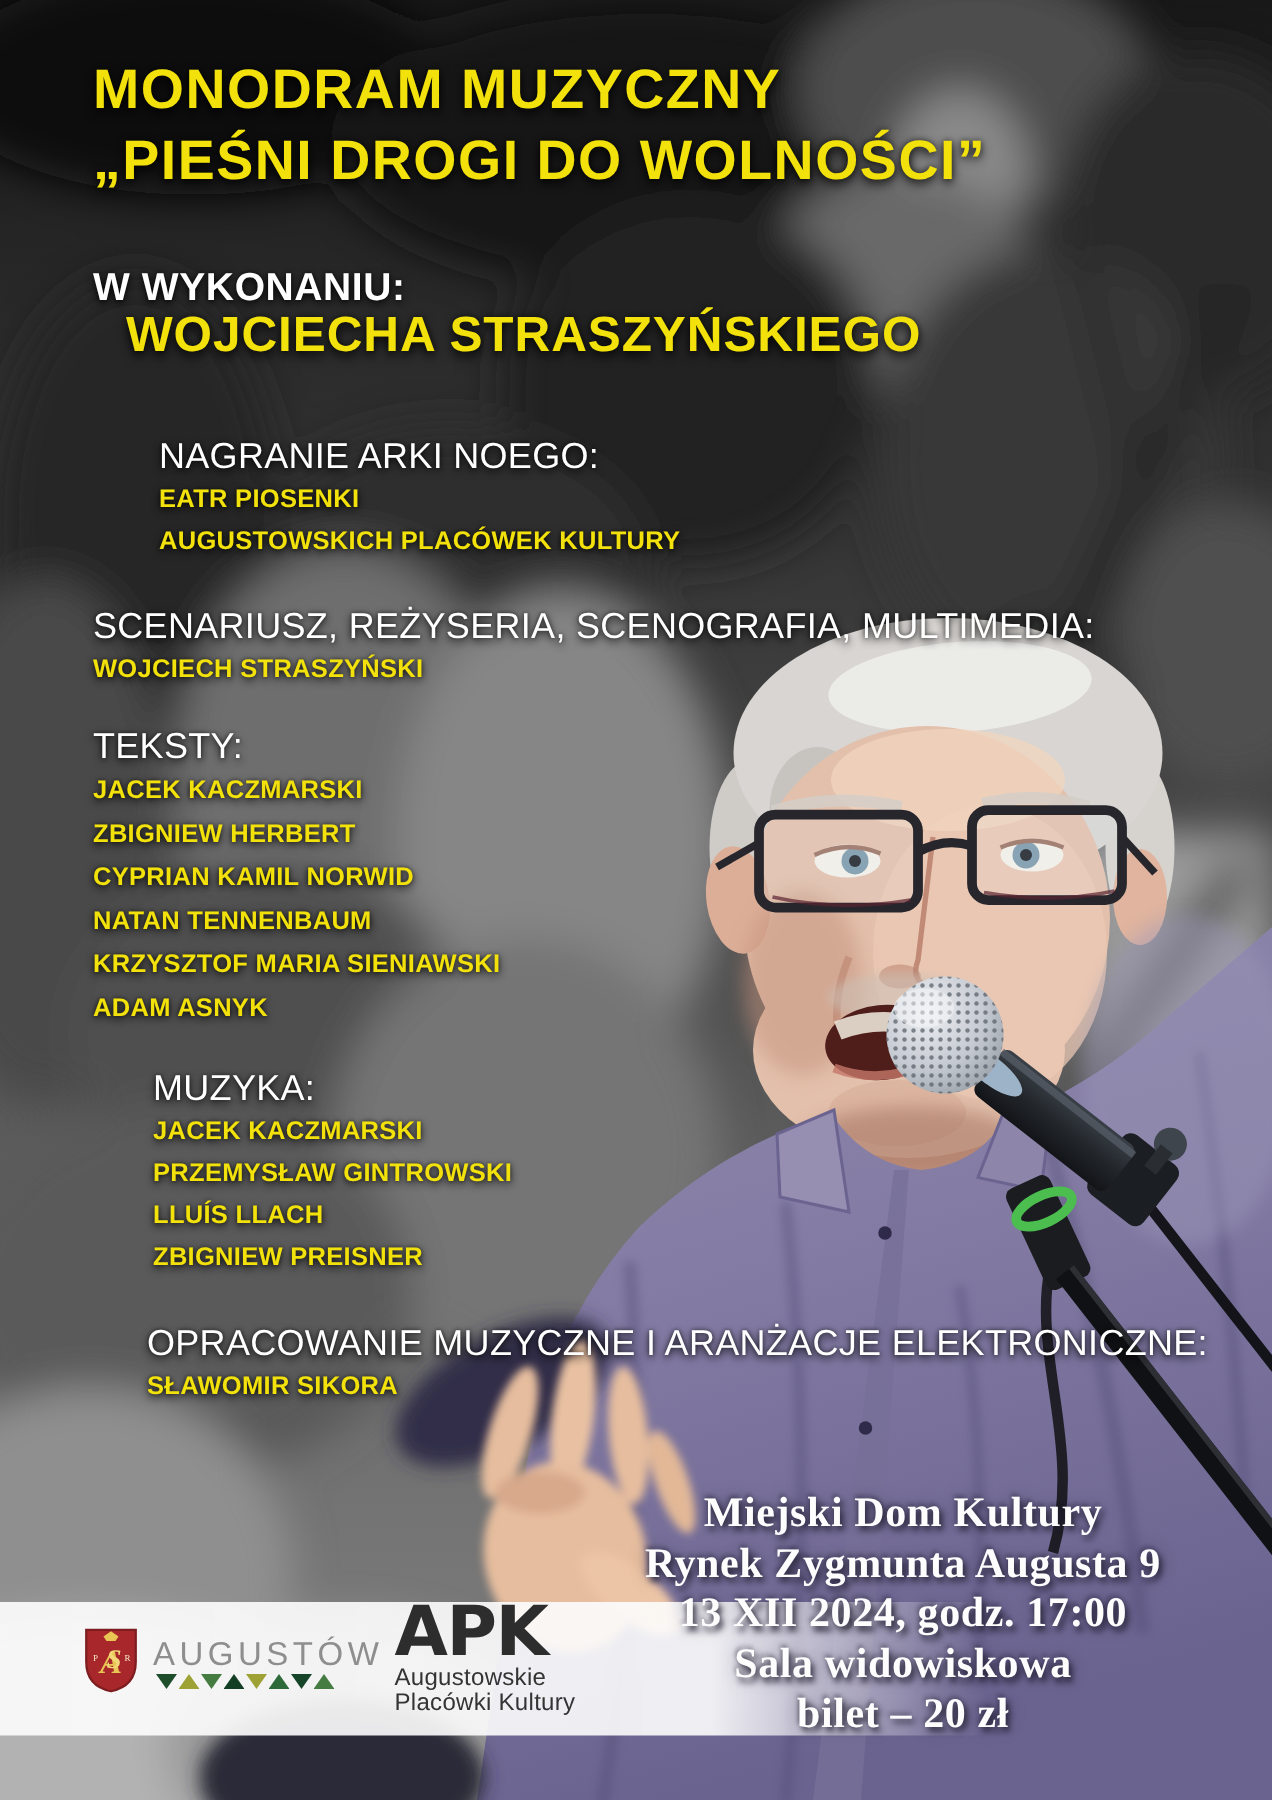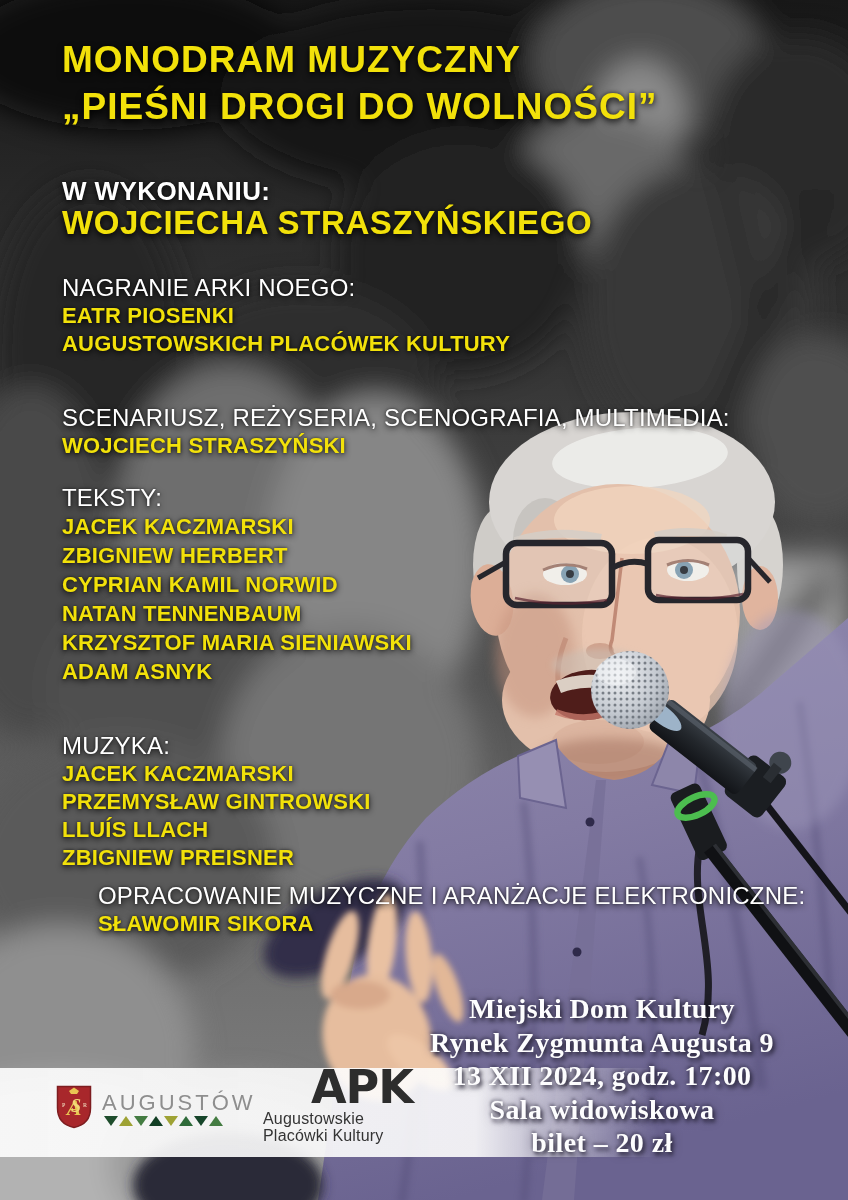--- a/index.html
+++ b/index.html
@@ -7,44 +7,44 @@
     font-family:"Liberation Sans",sans-serif;
     background:linear-gradient(180deg,#181818 0%,#242424 12%,#333 28%,#454545 45%,#5a5a5a 62%,#707070 80%,#828282 100%);}
   #scene{position:absolute;left:0;top:0;z-index:1;}
   
   .txt{position:absolute;left:62px;z-index:5;white-space:nowrap;}
   .title{top:36px;color:var(--accent-yellow,#F2E10A);font-size:37px;font-weight:700;line-height:47px;letter-spacing:1px;
     text-shadow:0 3px 7px rgba(0,0,0,.85),0 0 4px rgba(0,0,0,.5);}
   .kicker{top:176px;color:#fff;font-size:26px;font-weight:700;letter-spacing:.4px;
     text-shadow:0 2px 6px rgba(0,0,0,.85),0 0 3px rgba(0,0,0,.55);}
   .performer{top:204px;color:var(--accent-yellow,#F2E10A);font-size:33px;font-weight:700;letter-spacing:.6px;
-    text-shadow:0 3px 7px rgba(0,0,0,.85),0 0 4px rgba(0,0,0,.5);}
+    text-shadow:0 3px 7px rgba(0,0,0,.85),0 0 4px rgba(0,0,0,.5);margin-left:22px;}
   .credit{z-index:5;}
   .credit .label{color:#fff;font-size:24px;font-weight:400;line-height:29px;letter-spacing:.2px;
     text-shadow:0 2px 6px rgba(0,0,0,.85),0 0 3px rgba(0,0,0,.55);}
-  .credit .item{color:var(--accent-yellow,#F2E10A);font-size:22px;font-weight:700;line-height:28px;letter-spacing:.2px;
+  .credit .item{color:var(--accent-yellow,#F2E10A);font-size:17px;font-weight:700;line-height:28px;letter-spacing:.2px;
     text-shadow:0 2px 6px rgba(0,0,0,.85),0 0 3px rgba(0,0,0,.55);}
-  #sec0{top:273px;} #sec1{top:403px;} #sec2{top:483px;} #sec2 .item{line-height:29px;}
-  #sec3{top:731px;} #sec4{top:881px;margin-left:36px;}
+  #sec0{top:290px;margin-left:44px;} #sec1{top:403px;} #sec2{top:483px;} #sec2 .item{line-height:29px;}
+  #sec3{top:711px;margin-left:40px;} #sec4{top:881px;margin-left:36px;}
   
   #venue{position:absolute;left:372px;top:992px;width:460px;z-index:7;text-align:center;
     font-family:Liberation Serif, serif;font-weight:700;font-size:28px;line-height:33.5px;color:#fdfdfe;letter-spacing:.4px;
     text-shadow:2px 3px 4px rgba(33,30,48,.9),-1px -2px 3px rgba(33,30,48,.4),0 0 12px rgba(33,30,48,.35);}
   
   #bar{position:absolute;left:0;top:1068px;width:660px;height:89px;z-index:6;
     background:linear-gradient(90deg,rgba(252,252,252,.92) 0%,rgba(252,252,252,.9) 72%,rgba(252,252,252,0) 100%);}
   #crest{position:absolute;left:56px;top:17px;width:36px;height:44px;}
   #augustow-name{position:absolute;left:102px;top:22px;font-size:22px;font-weight:400;letter-spacing:3px;
     color:var(--logo-gray,#8E8E8E);}
   #zigzag{position:absolute;left:104px;top:48px;height:10px;display:flex;gap:1px;}
   .zseg{display:inline-block;width:14px;height:10px;}
   .zdown{clip-path:polygon(0 0,100% 0,50% 100%);}
   .zup{clip-path:polygon(50% 0,100% 100%,0 100%);}
   #apk{position:absolute;left:263px;top:-4px;color:var(--apk-dark,#2D2D2D);}
-  #apk .abbr{font-size:46px;font-weight:700;letter-spacing:-1px;line-height:46px;font-family:"DejaVu Sans",sans-serif;margin-left:48px;}
+  #apk .abbr{font-size:46px;font-weight:700;letter-spacing:-1px;line-height:46px;font-family:"DejaVu Sans",sans-serif;}
   #apk .sub{font-size:16px;line-height:17px;letter-spacing:.2px;color:#343434;font-family:Liberation Sans, sans-serif;}
 </style>
 </head>
 <body>
 
 <div id="canvas">
 
   <svg id="scene" width="848" height="1200" viewBox="0 0 848 1200" aria-hidden="true">
     <defs>
       <filter id="b14" x="-60%" y="-60%" width="220%" height="220%">

